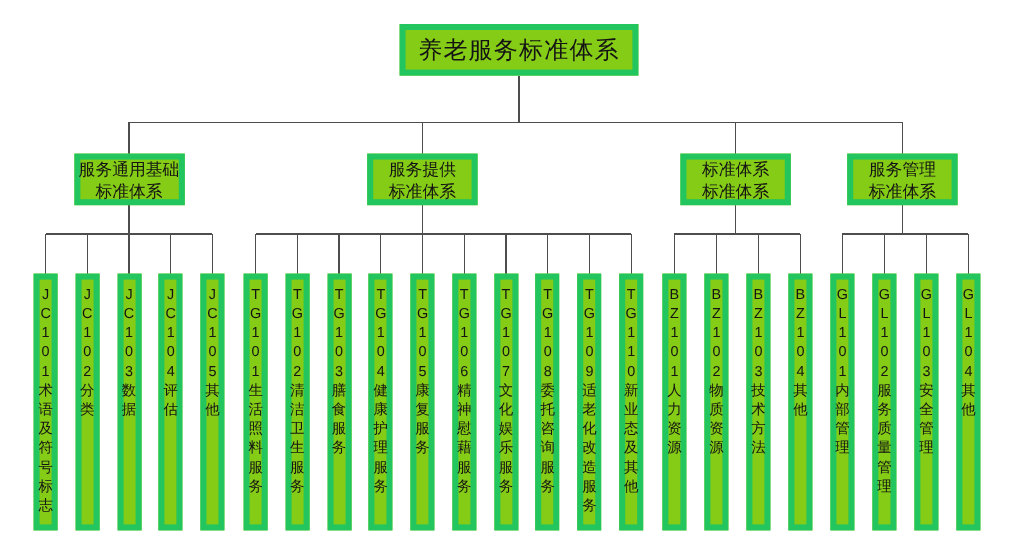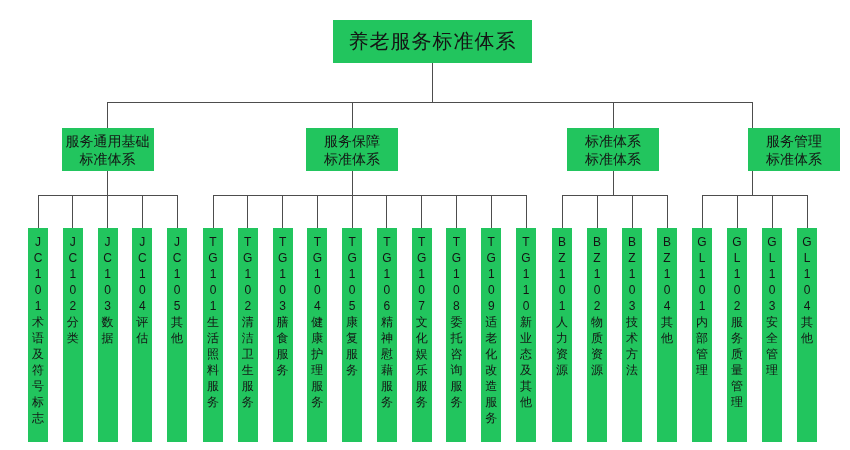--- a/index.html
+++ b/index.html
@@ -11,22 +11,22 @@
     font-family: "Liberation Sans", "DejaVu Sans", sans-serif;
     overflow: hidden;
   }
   #connectors {
     position: absolute;
     left: 0; top: 0;
     width: 850px; height: 450px;
   }
   .box {
     position: absolute;
-    background: #22c55e;
-    border: 2px solid #22c55e;
+    background: #84cc16;
+    border: 5px solid #22c55e;
     box-sizing: border-box;
     color: #141414;
   }
   #root-node {
     left: 333px; top: 20px;
     width: 199px; height: 43px;
     display: flex; align-items: center; justify-content: center;
     font-size: 20px;
     letter-spacing: 1px;
     white-space: nowrap;
@@ -146,21 +146,21 @@
     <div class="box leaf" style="left: 167px;">
       <div class="ch">J</div>
       <div class="ch">C</div>
       <div class="ch">1</div>
       <div class="ch">0</div>
       <div class="ch">5</div>
       <div class="ch">其</div>
       <div class="ch">他</div>
     </div>
     <div class="box parent-box" style="left: 306px;">
-      <div>服务保障</div>
+      <div>服务提供</div>
       <div>标准体系</div>
     </div>
     <div class="box leaf" style="left: 203px;">
       <div class="ch">T</div>
       <div class="ch">G</div>
       <div class="ch">1</div>
       <div class="ch">0</div>
       <div class="ch">1</div>
       <div class="ch">生</div>
       <div class="ch">活</div>
@@ -322,21 +322,21 @@
     </div>
     <div class="box leaf" style="left: 657px;">
       <div class="ch">B</div>
       <div class="ch">Z</div>
       <div class="ch">1</div>
       <div class="ch">0</div>
       <div class="ch">4</div>
       <div class="ch">其</div>
       <div class="ch">他</div>
     </div>
-    <div class="box parent-box" style="left: 748px;">
+    <div class="box parent-box" style="left: 706px;">
       <div>服务管理</div>
       <div>标准体系</div>
     </div>
     <div class="box leaf" style="left: 692px;">
       <div class="ch">G</div>
       <div class="ch">L</div>
       <div class="ch">1</div>
       <div class="ch">0</div>
       <div class="ch">1</div>
       <div class="ch">内</div>

